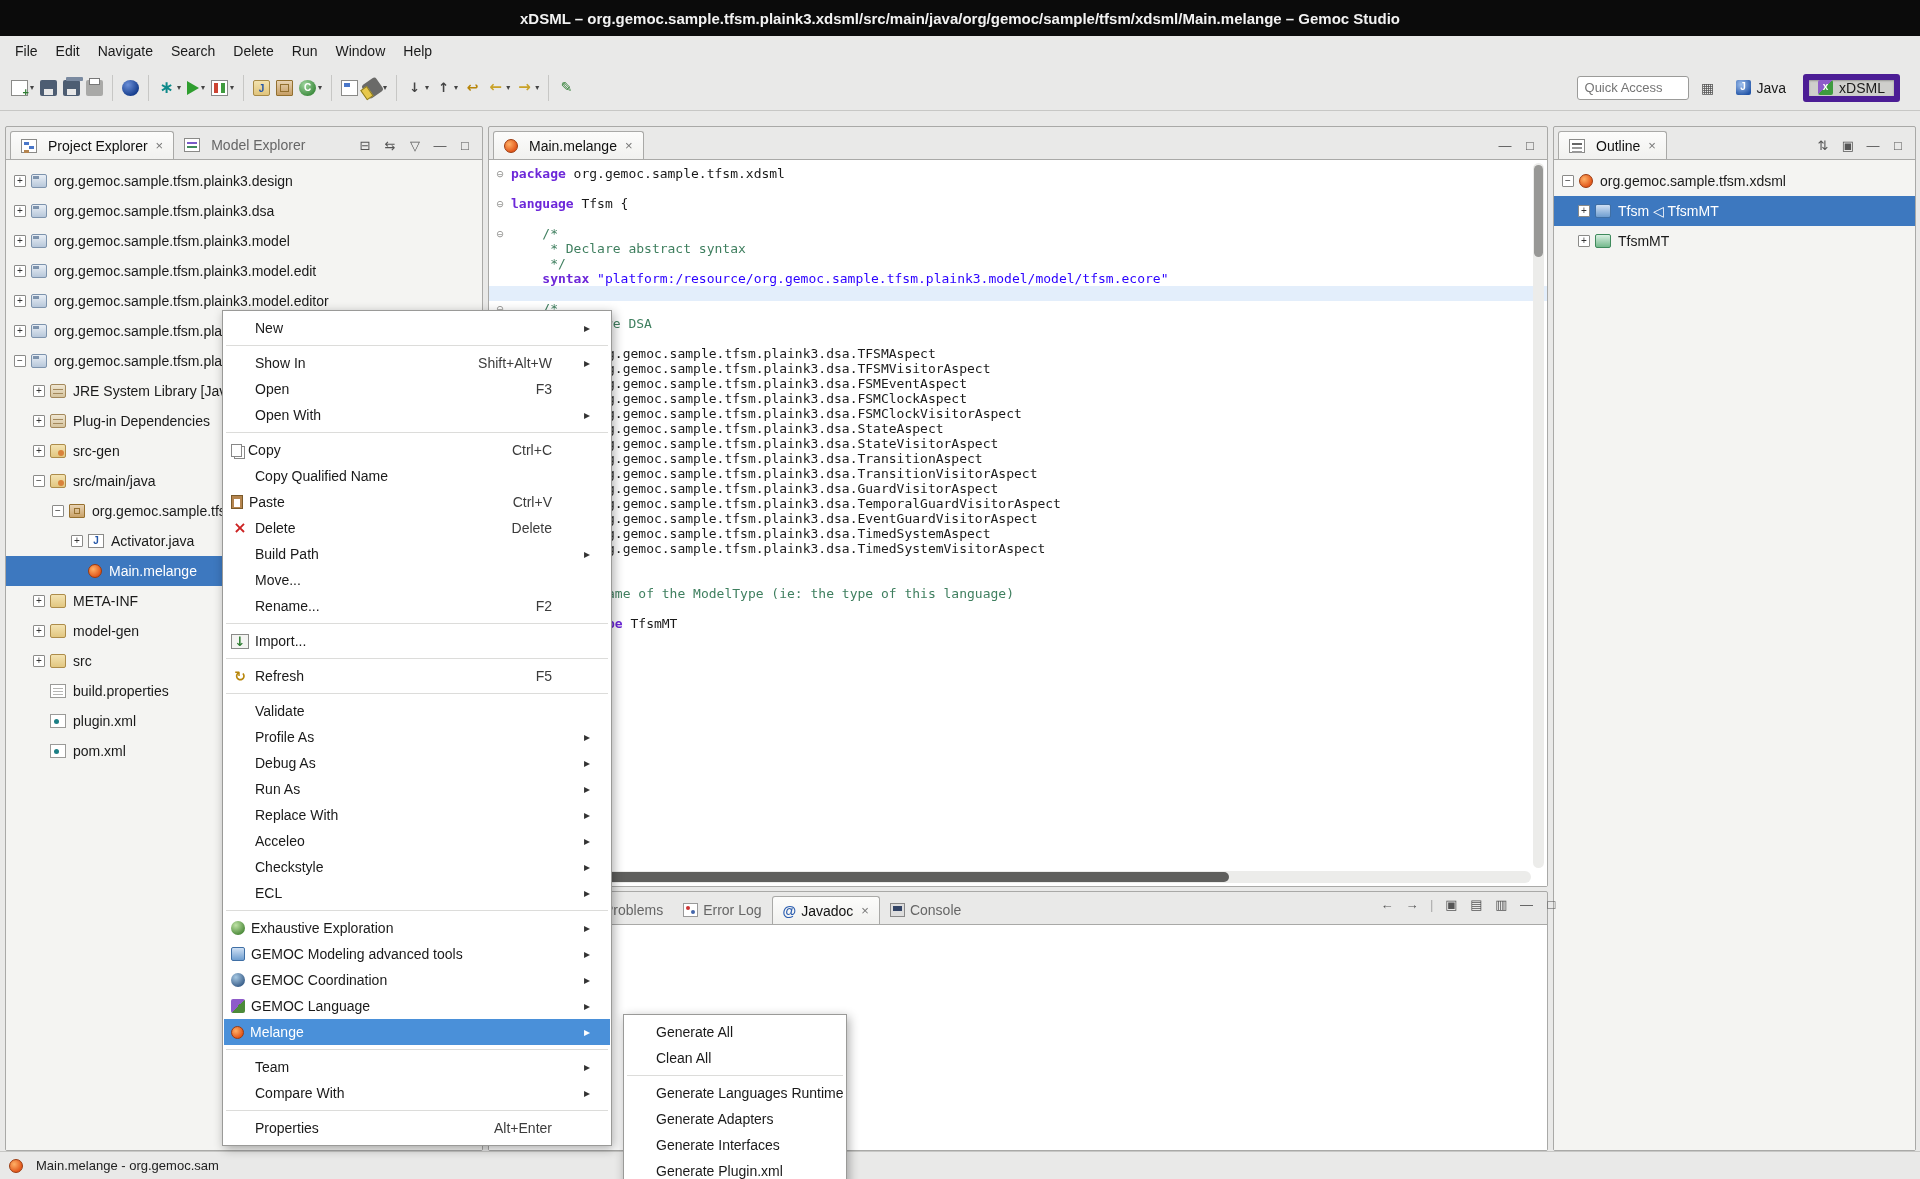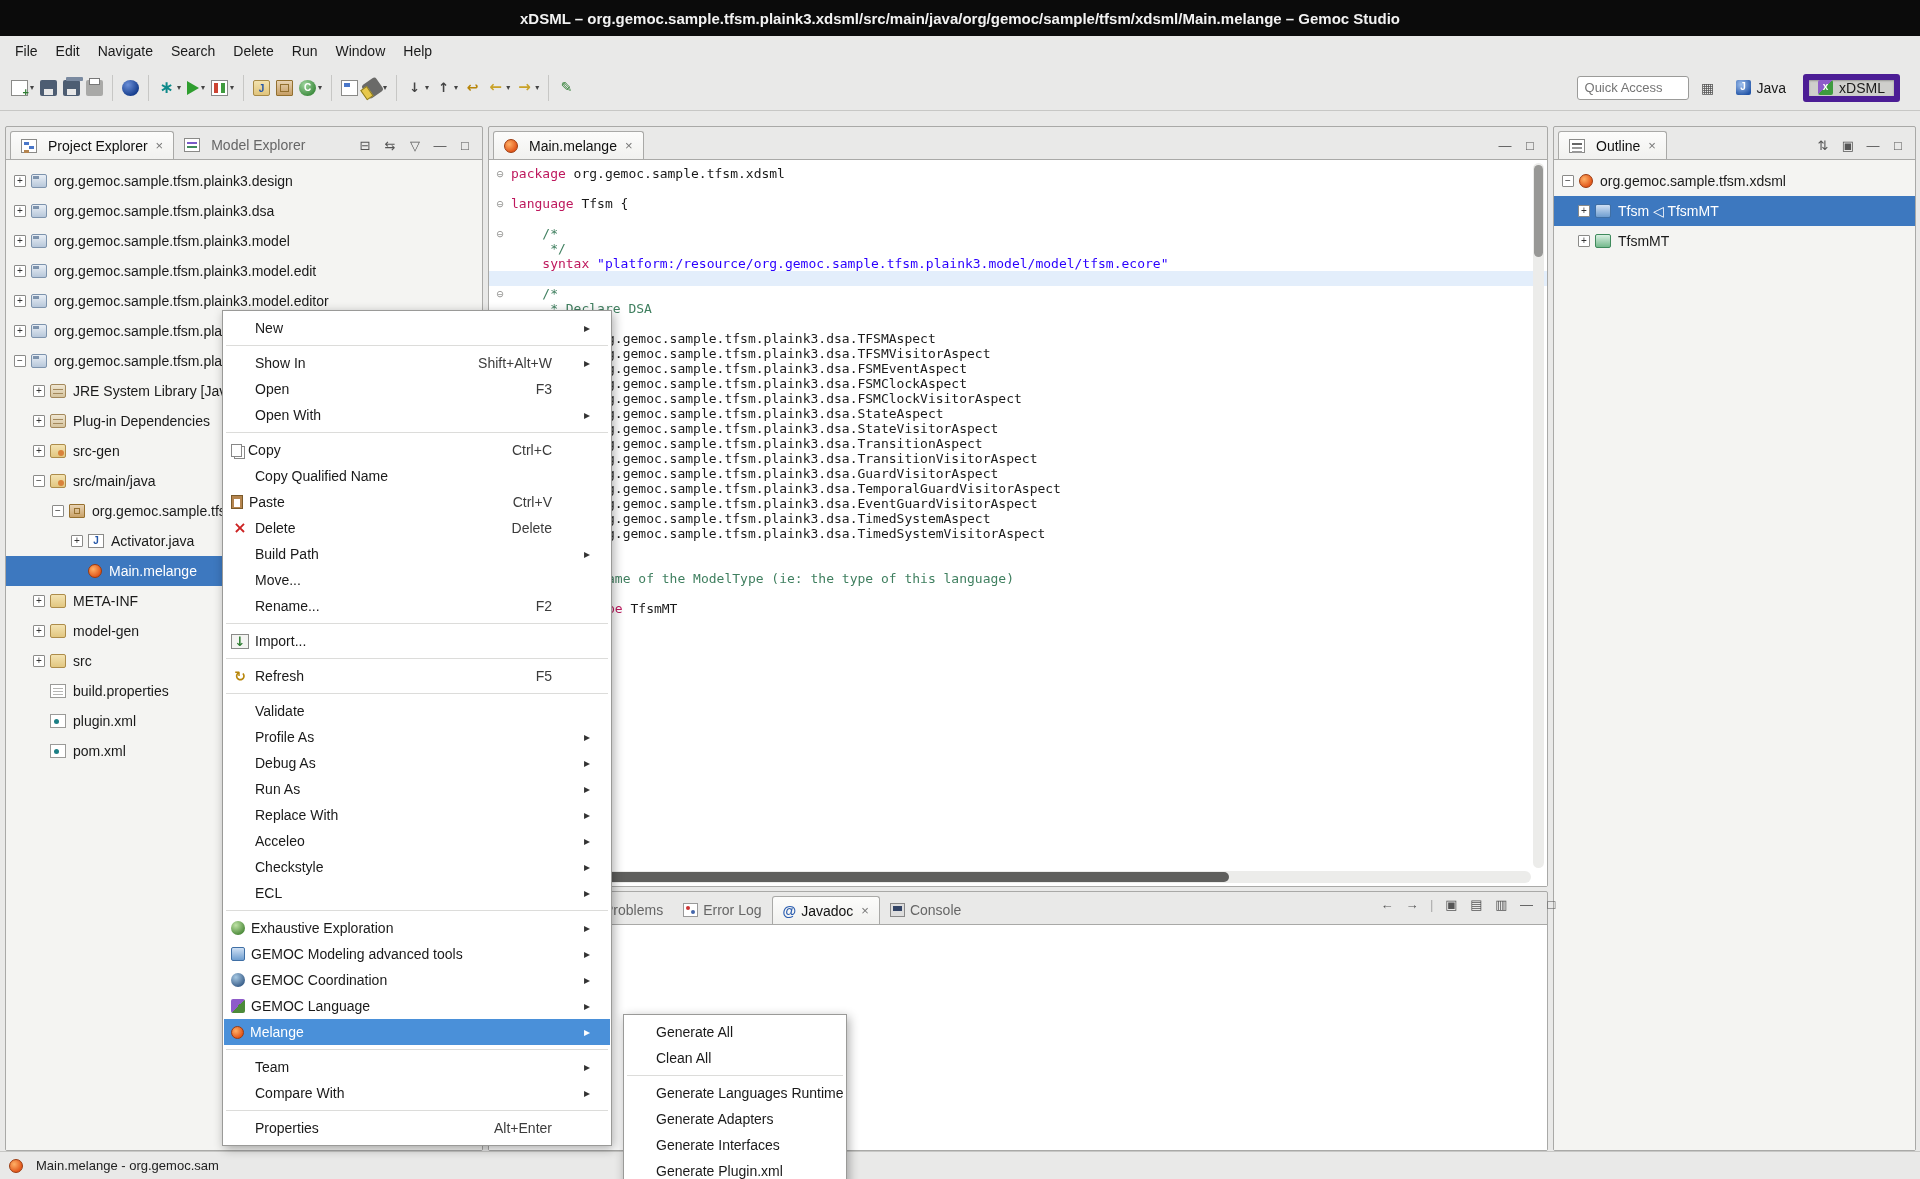--- a/index.html
+++ b/index.html
@@ -115,21 +115,21 @@
 .ti-outline::before{content:"";position:absolute;left:2px;right:2px;top:3px;height:2px;background:#666;box-shadow:0 4px 0 #999,0 8px 0 #999}
 
 
 #code-area{background:#fff;height:100%;padding-top:6px;
  font-family:"DejaVu Sans Mono","Liberation Mono",monospace;font-size:13px}
 .code-line{height:15px;display:flex;align-items:center}
 .code-line.current{background:#e3eefb}
 .gutter{width:22px;flex:none;color:#9a9a98;font-size:12px;line-height:12px;text-align:center}
 .code-text{white-space:pre}
 .code-text.frag{padding-left:96px}
-.tok-k{color:#be185d;font-weight:normal}
+.tok-k{color:#6d28d9;font-weight:bold}
 .tok-s{color:#2a00ff}
 .tok-c{color:#3f7f5f}
 #hscroll{position:absolute;left:3px;right:16px;bottom:3px;height:12px;background:#ececea;border-radius:6px}
 #hscroll .thumb{position:absolute;left:20px;width:69%;top:1px;bottom:1px;background:#5f5f5d;border-radius:6px}
 #vscroll{position:absolute;top:3px;bottom:18px;right:3px;width:11px;background:#ececea;border-radius:6px}
 #vscroll .thumb{position:absolute;top:2px;height:92px;left:1px;right:1px;background:#98989б;background:#989896;border-radius:6px}
 
 
 #bottom-tabs{padding-left:86px}
 #javadoc-view{background:#fff;height:100%}
@@ -438,20 +438,24 @@
         <div class="code-line">
           <span class="gutter"></span>
           <span class="code-text"></span>
         </div>
         <div class="code-line">
           <span class="gutter">⊖</span>
           <span class="code-text"><span class="tok-c">    /*</span></span>
         </div>
         <div class="code-line">
           <span class="gutter"></span>
+          <span class="code-text"><span class="tok-c">     * Declare abstract syntax</span></span>
+        </div>
+        <div class="code-line">
+          <span class="gutter"></span>
           <span class="code-text"><span class="tok-c">     */</span></span>
         </div>
         <div class="code-line">
           <span class="gutter"></span>
           <span class="code-text"><span class="tok-k">    syntax</span><span> </span><span class="tok-s">"platform:/resource/org.gemoc.sample.tfsm.plaink3.model/model/tfsm.ecore"</span></span>
         </div>
         <div class="code-line current">
           <span class="gutter"></span>
           <span class="code-text"></span>
         </div>

